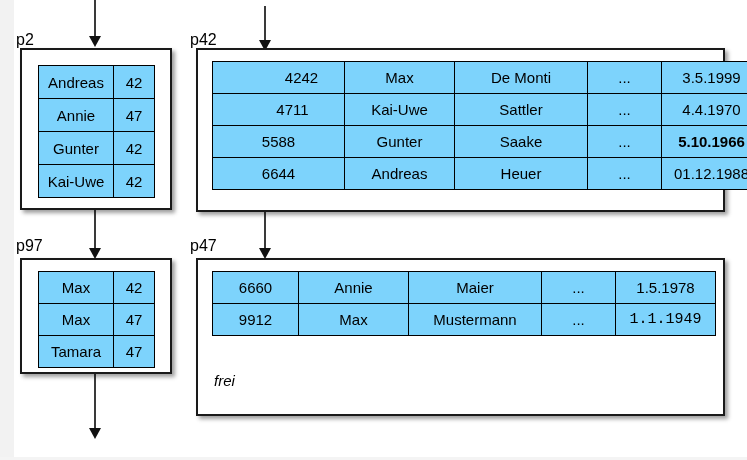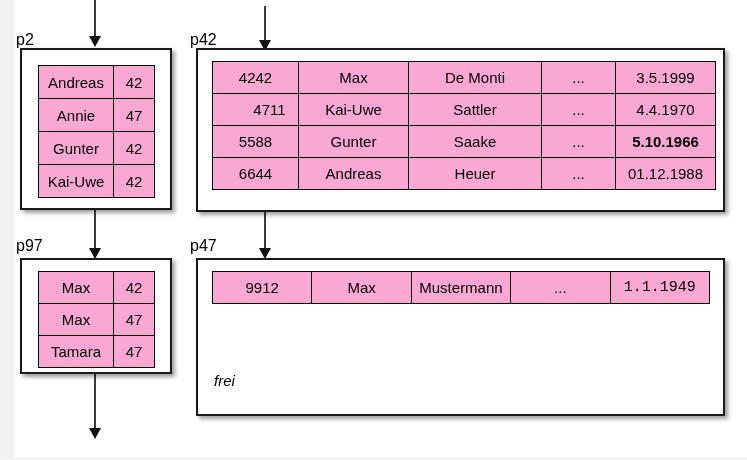--- a/index.html
+++ b/index.html
@@ -55,21 +55,21 @@
     color: #000000;
     white-space: nowrap;
     font-family: "Liberation Sans", sans-serif;
   }
 
   
   .rec-table {
     position: absolute;
     border-collapse: collapse;
     table-layout: fixed;
-    background: #f9a8d4;
+    background: #7dd3fc;
   }
   .rec-table td {
     border: 1px solid #000000;
     text-align: center;
     vertical-align: middle;
     font-size: 15px;
     font-family: "Liberation Sans", sans-serif;
     color: #000000;
     padding: 0;
     white-space: nowrap;
@@ -161,21 +161,21 @@
       </tbody>
     </table>
   </div>
 
   <div class="page-label" style="left:190px; top:31px;">p42</div>
 
   <div class="page-box" style="left:196px; top:48px; width:529px; height:164px;">
     <table class="rec-table" style="left:14px; top:11px; width:498px;">
       <tbody>
         <tr>
-          <td style="width:85px; height:31px;">4242</td>
+          <td style="width:85px; height:31px;padding-left:46px;">4242</td>
           <td style="width:109px; height:31px;">Max</td>
           <td style="width:132px; height:31px;">De Monti</td>
           <td style="width:73px; height:31px;">...</td>
           <td style="width:99px; height:31px;">3.5.1999</td>
         </tr>
         <tr>
           <td style="height:31px;padding-left:28px;">4711</td>
           <td style="height:31px;">Kai-Uwe</td>
           <td style="height:31px;">Sattler</td>
           <td style="height:31px;">...</td>
@@ -219,20 +219,27 @@
       </tbody>
     </table>
   </div>
 
   <div class="page-label" style="left:190px; top:237px;">p47</div>
 
   <div class="page-box" style="left:196px; top:258px; width:529px; height:158px;">
     <table class="rec-table" style="left:14px; top:11px; width:498px;">
       <tbody>
         <tr>
+          <td style="width:85px; height:31px;">6660</td>
+          <td style="width:109px; height:31px;">Annie</td>
+          <td style="width:132px; height:31px;">Maier</td>
+          <td style="width:73px; height:31px;">...</td>
+          <td style="width:99px; height:31px;">1.5.1978</td>
+        </tr>
+        <tr>
           <td style="height:31px;">9912</td>
           <td style="height:31px;">Max</td>
           <td style="height:31px;">Mustermann</td>
           <td style="height:31px;">...</td>
           <td style="height:31px;font-family:Liberation Mono, monospace;">1.1.1949</td>
         </tr>
       </tbody>
     </table>
     <div class="free-label" style="left:16px; top:112px;">frei</div>
   </div>

